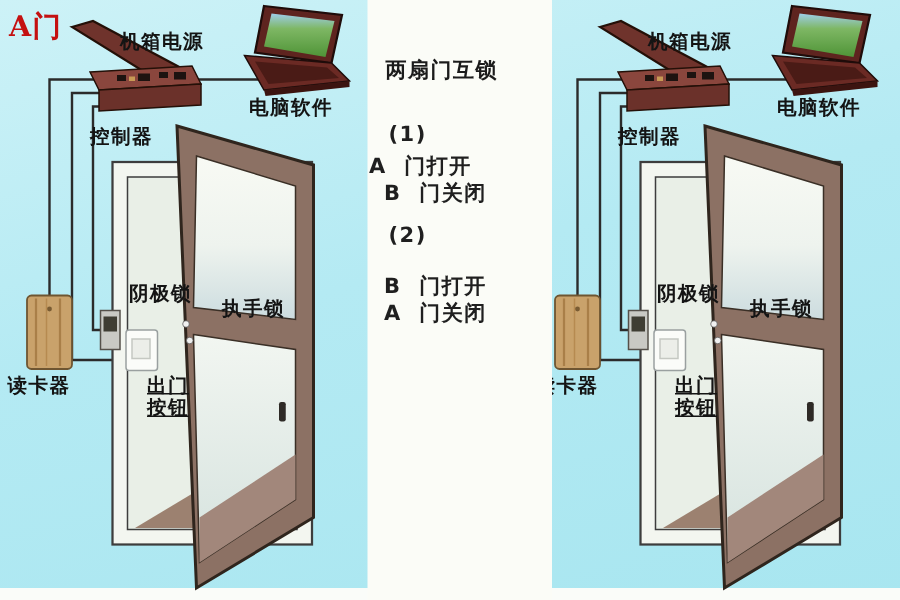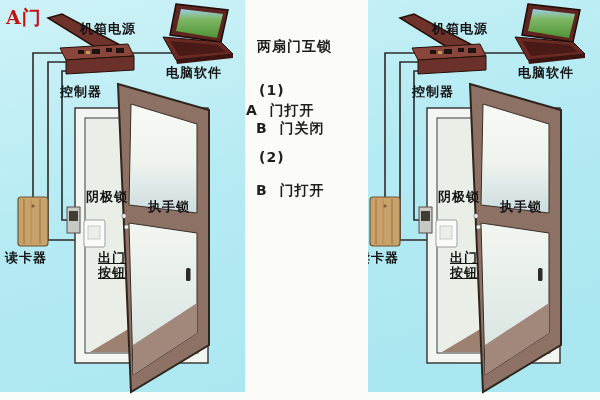--- a/index.html
+++ b/index.html
@@ -139,20 +139,21 @@
     <div class="lbl lbl-reader">读卡器</div>
   </section>
 
   <div class="mid-strip">
     <div class="mid-title">两扇门互锁</div>
     <div class="mid-line m-c1num">(1)</div>
     <div class="mid-line m-c1l1">A  门打开</div>
     <div class="mid-line m-c1l2">B  门关闭</div>
     <div class="mid-line m-c2num">(2)</div>
     <div class="mid-line m-c2l1">B  门打开</div>
+    <div class="mid-line m-c2l2">A  门关闭</div>
   </div>
 
   <section class="unit" style="left:352px">
     <svg width="245" height="400" viewBox="0 0 245 400">
       <defs>
         <linearGradient id="glassU_b" x1="0" y1="0" x2="0" y2="1">
           <stop offset="0" stop-color="#f8faf4"></stop>
             <stop offset="0.55" stop-color="#eef3ee"></stop>
             <stop offset="1" stop-color="#ccdcdf"></stop>
         </linearGradient>

